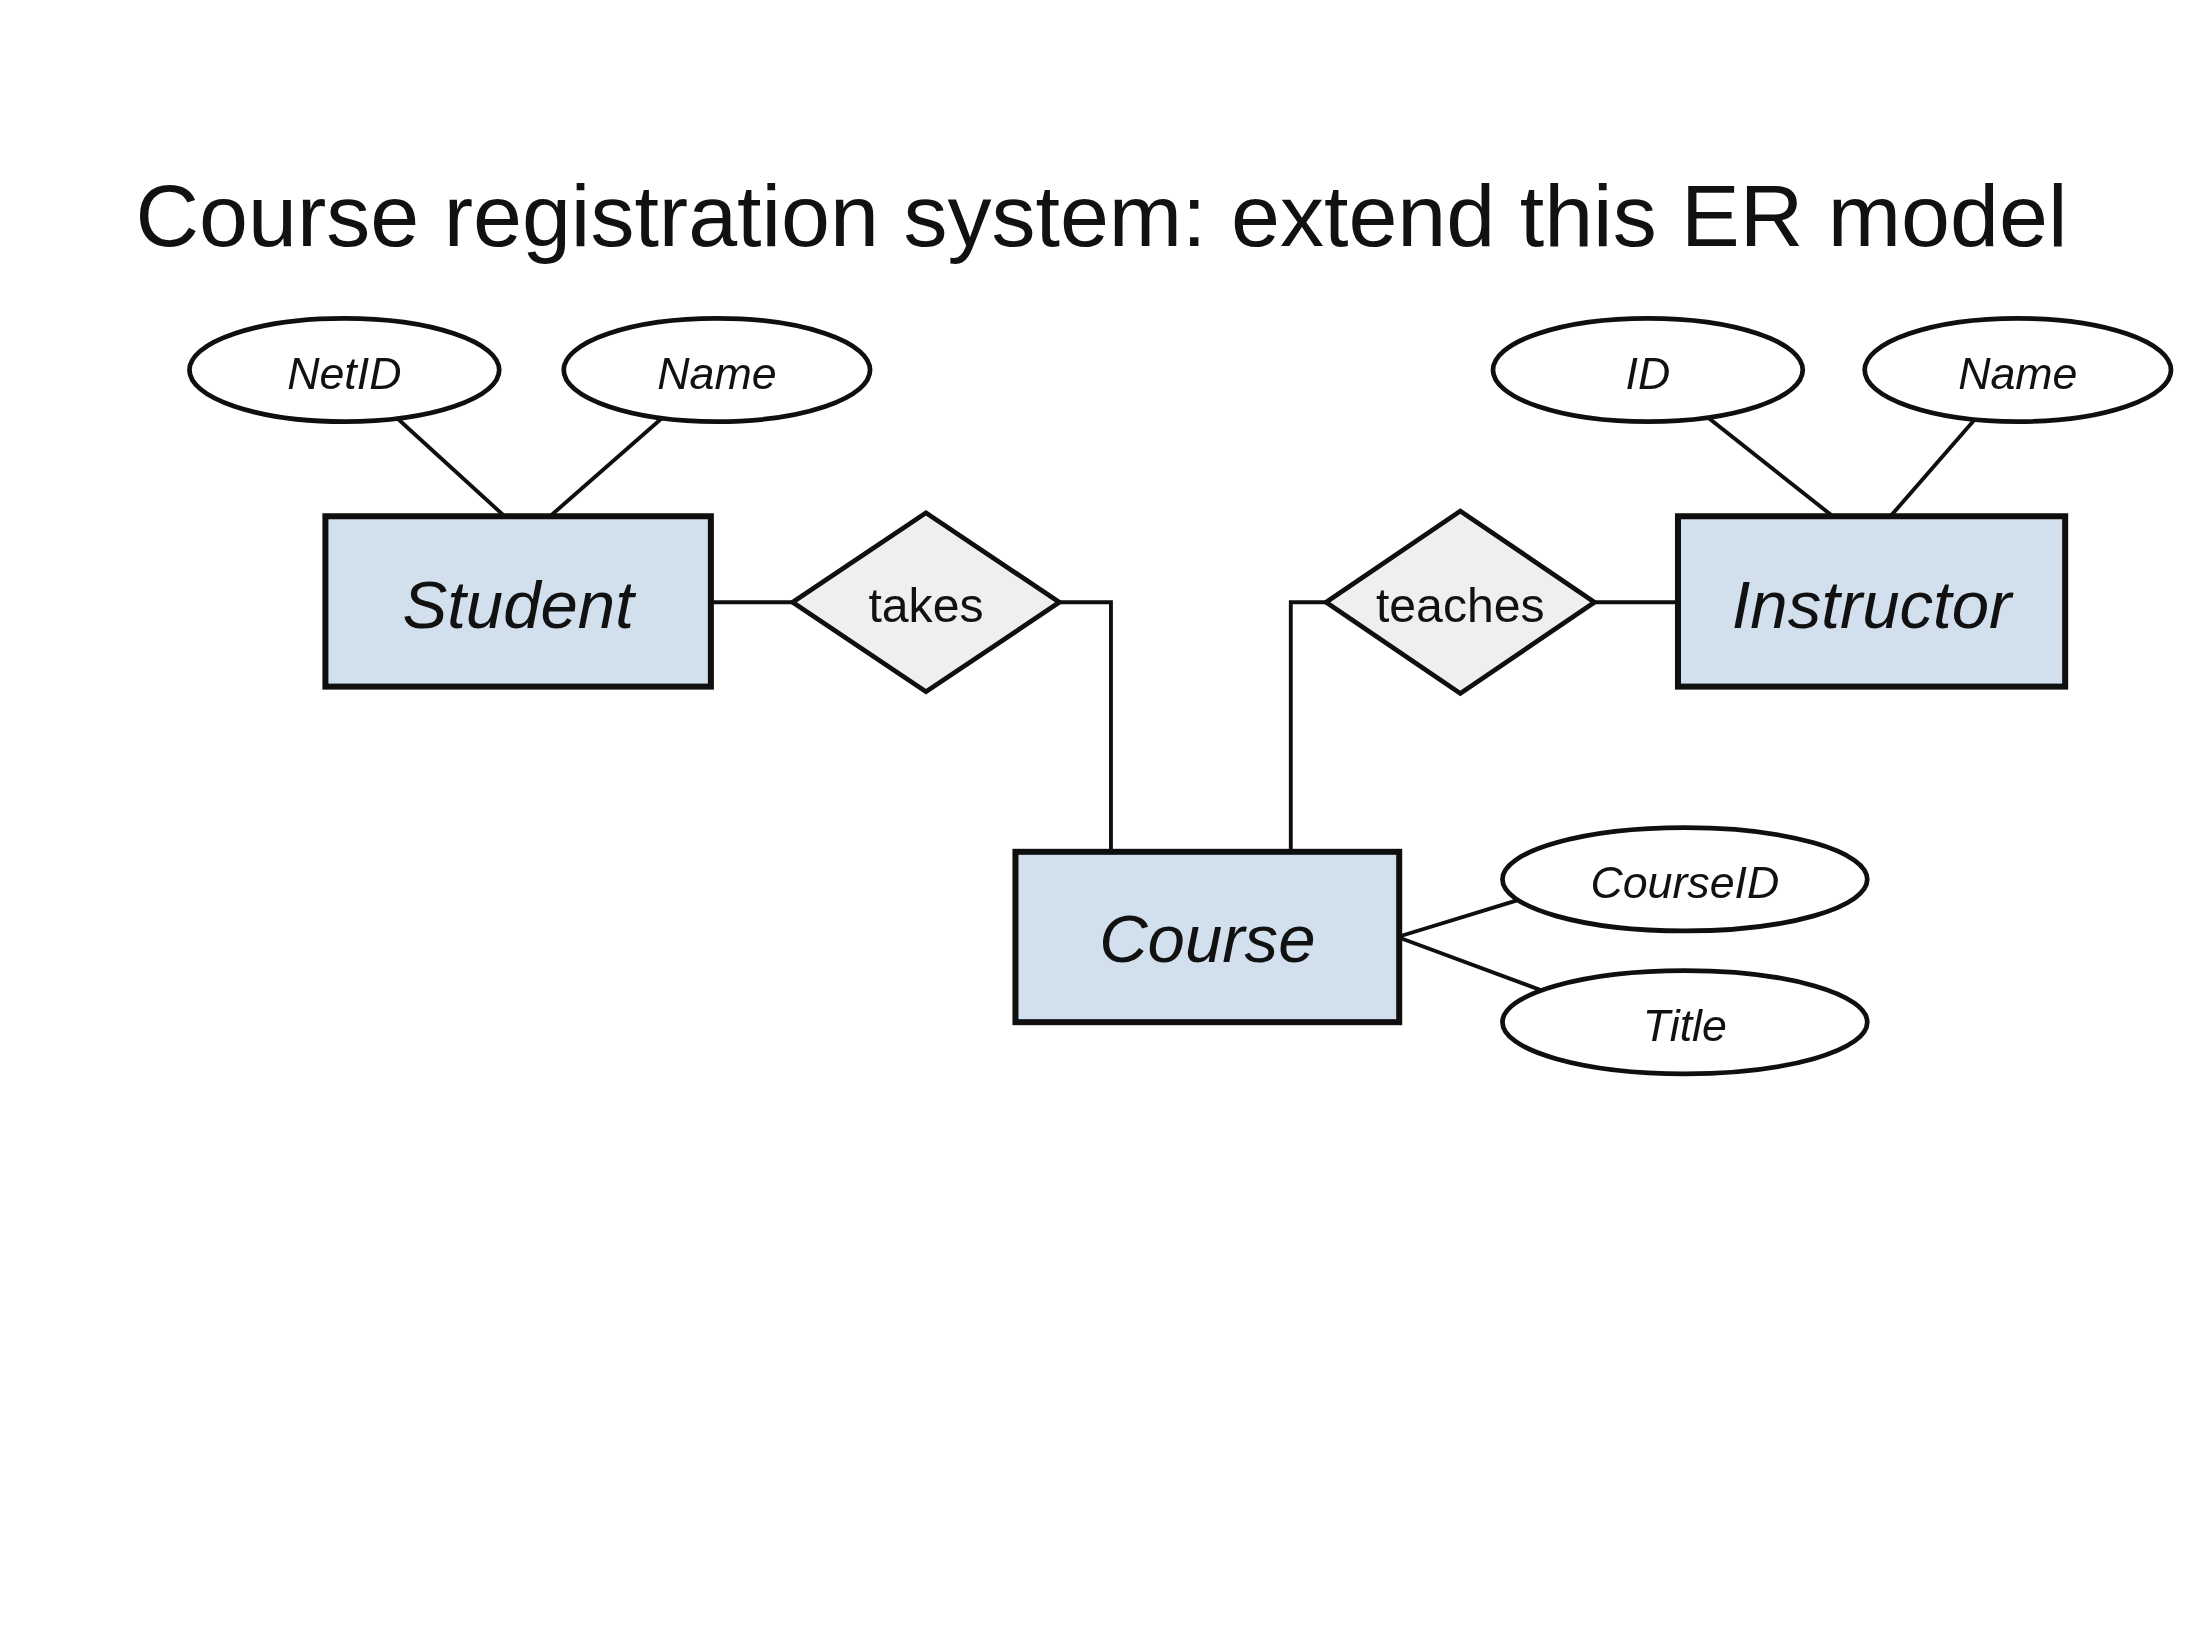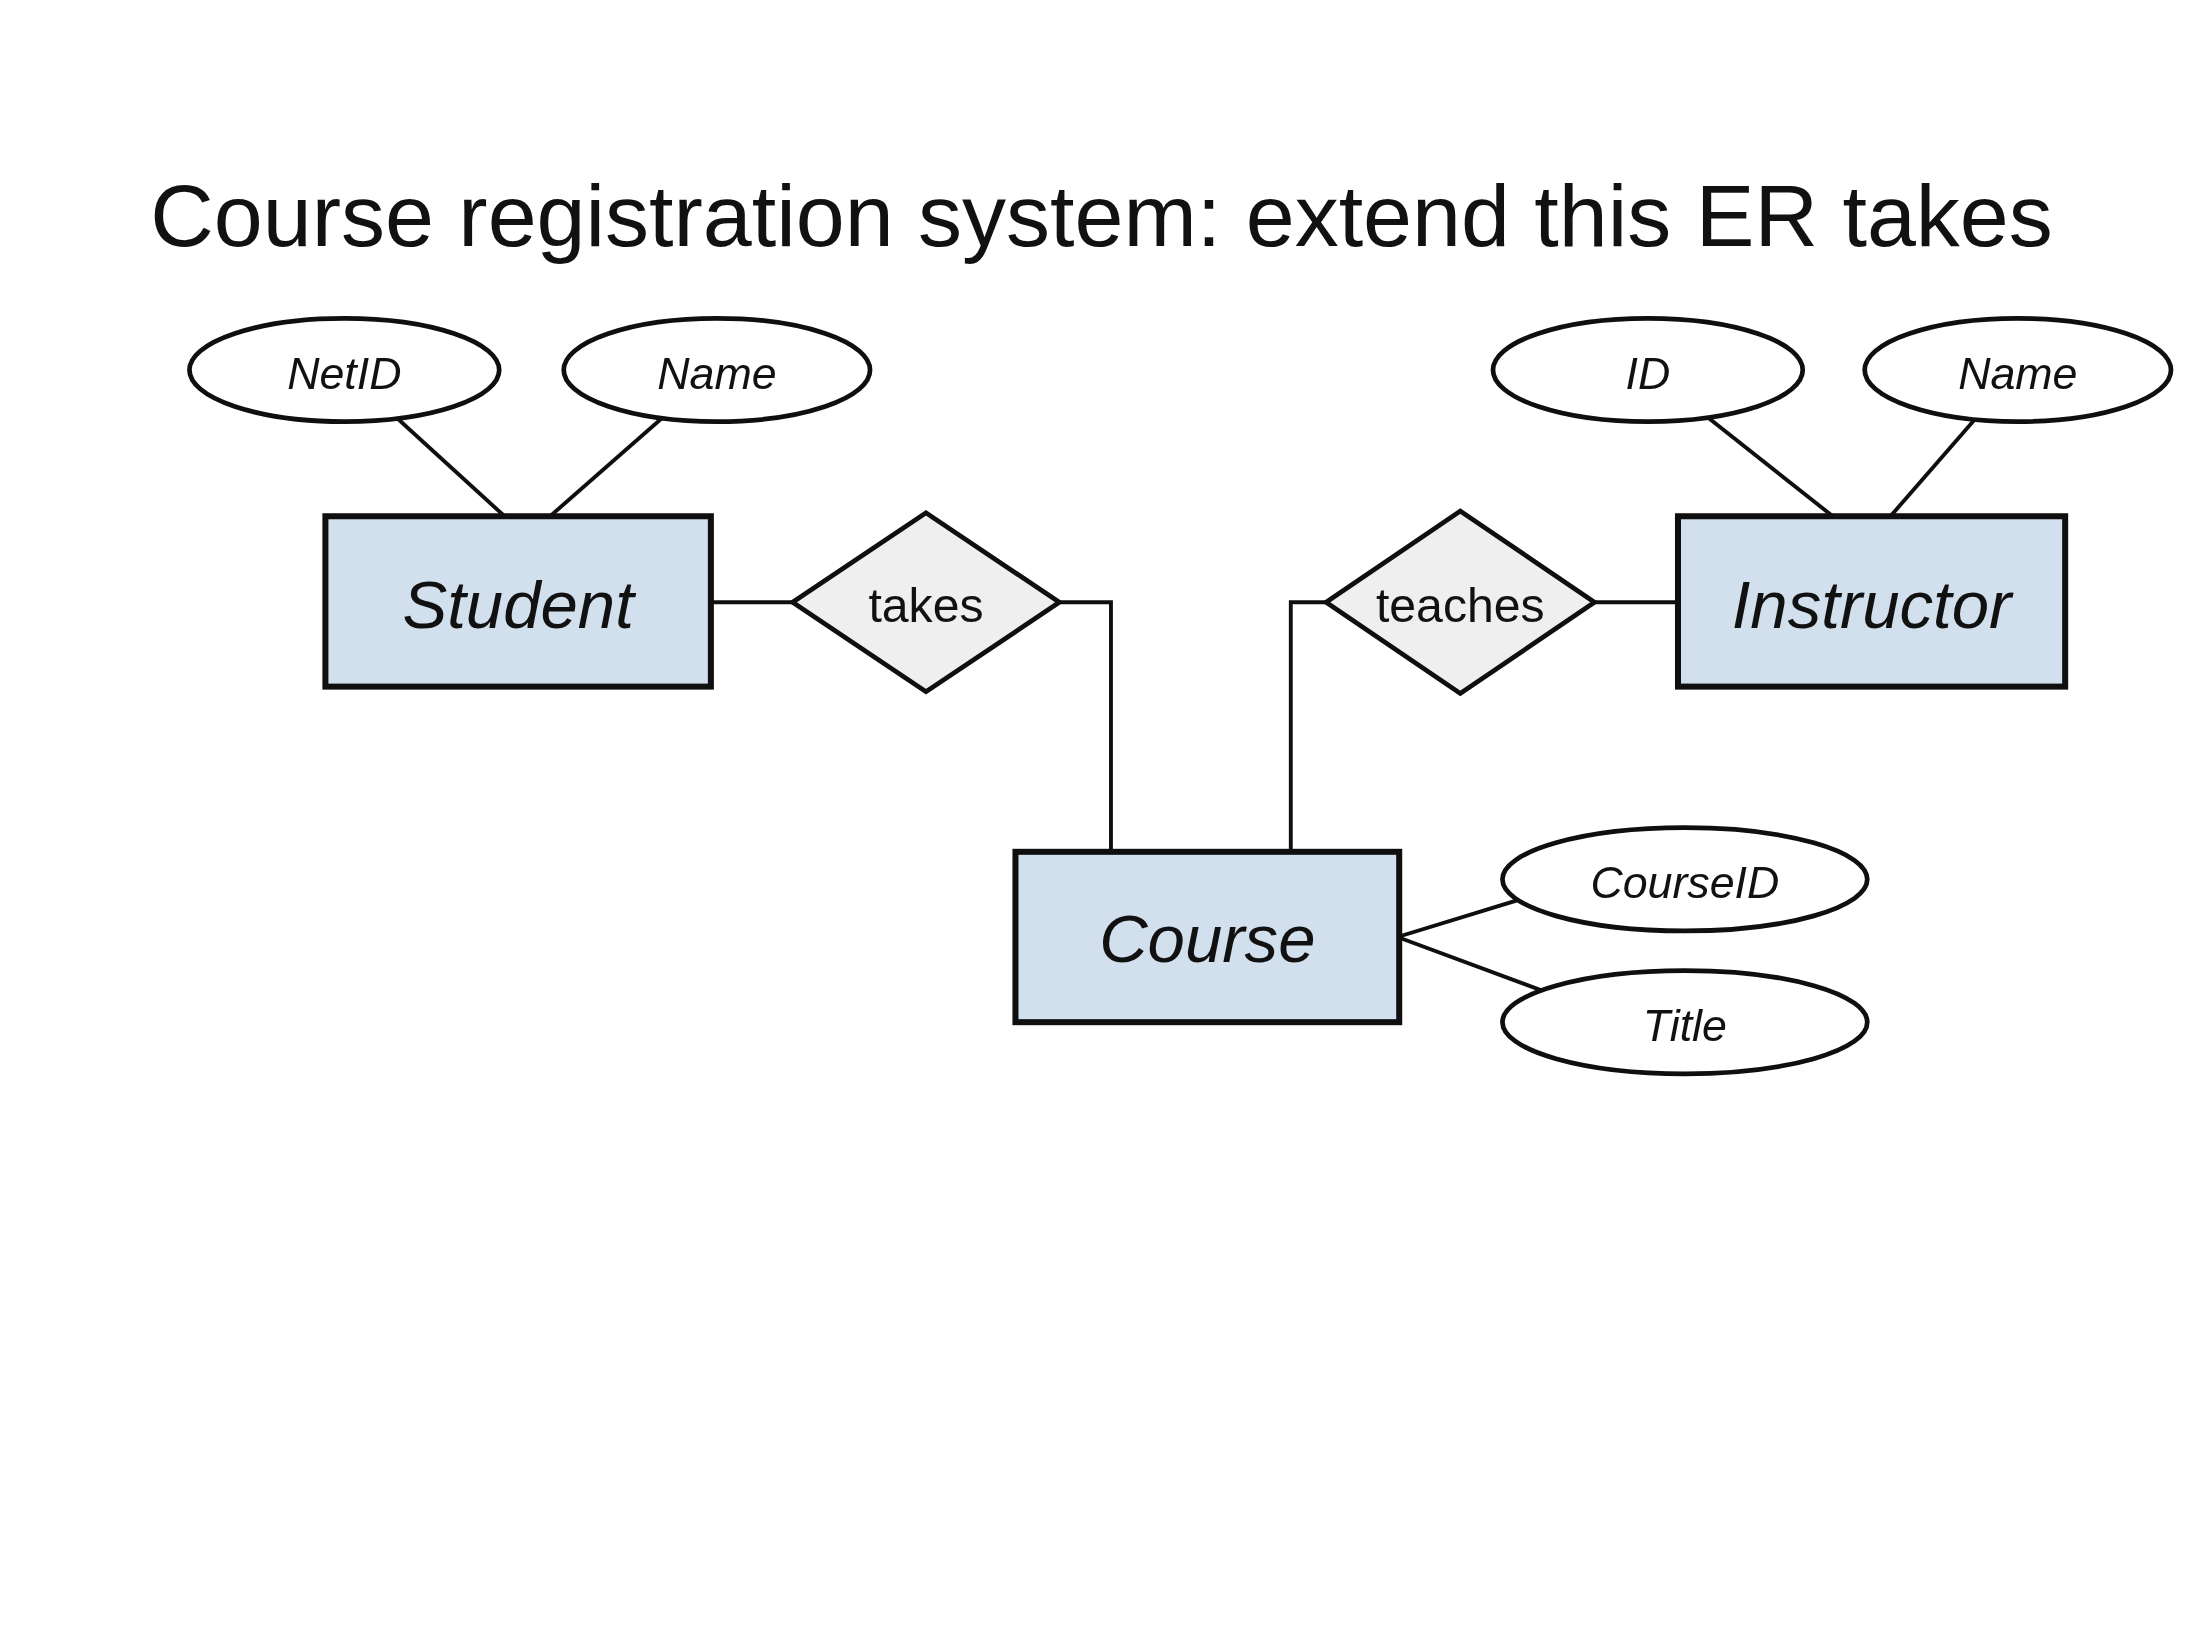--- a/index.html
+++ b/index.html
@@ -78,21 +78,21 @@
     font-family: "Liberation Sans", sans-serif;
     font-style: normal;
     font-size: 56px;
   }
 </style>
 </head>
 <body>
 
 <div class="stage">
 
-  <div class="slide-title">Course registration system: extend this ER takes</div>
+  <div class="slide-title">Course registration system: extend this ER model</div>
 
   <svg class="diagram-svg" viewBox="0 0 2560 1920" xmlns="http://www.w3.org/2000/svg">
 
     <g>
       <line class="connector" x1="400" y1="430" x2="595" y2="608"></line>
       <line class="connector" x1="833" y1="430" x2="630" y2="608"></line>
       <line class="connector" x1="1915" y1="430" x2="2140" y2="608"></line>
       <line class="connector" x1="2345" y1="430" x2="2190" y2="608"></line>
       <line class="connector" x1="826" y1="700" x2="930" y2="700"></line>
       <polyline class="connector" points="1228,700 1291,700 1291,995"></polyline>

